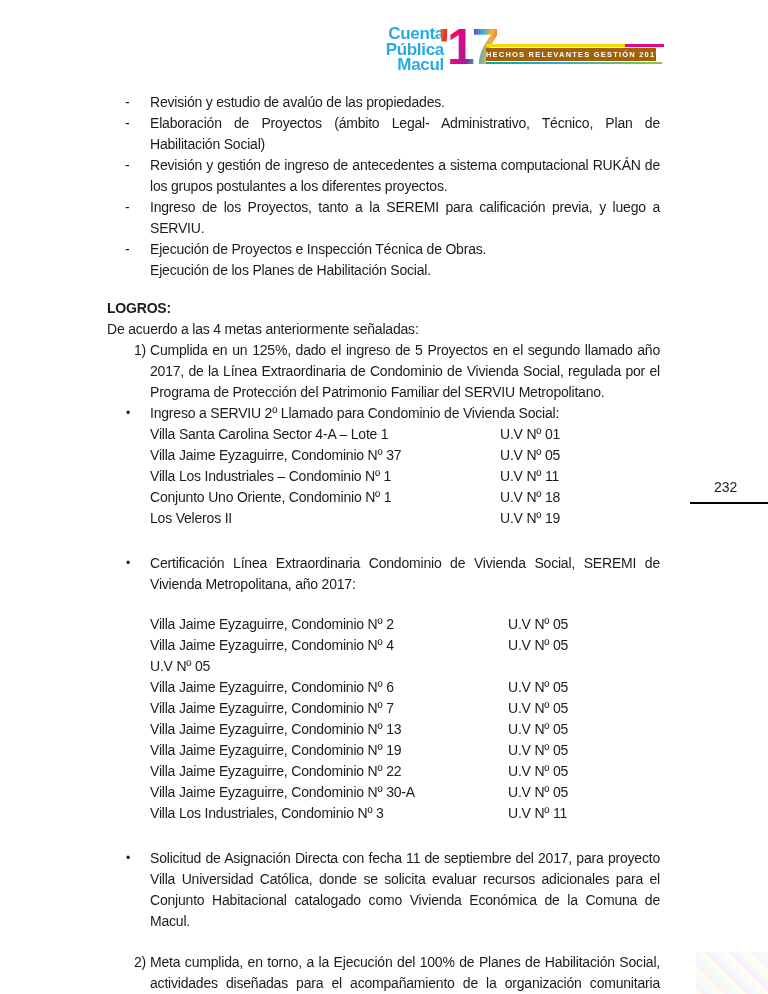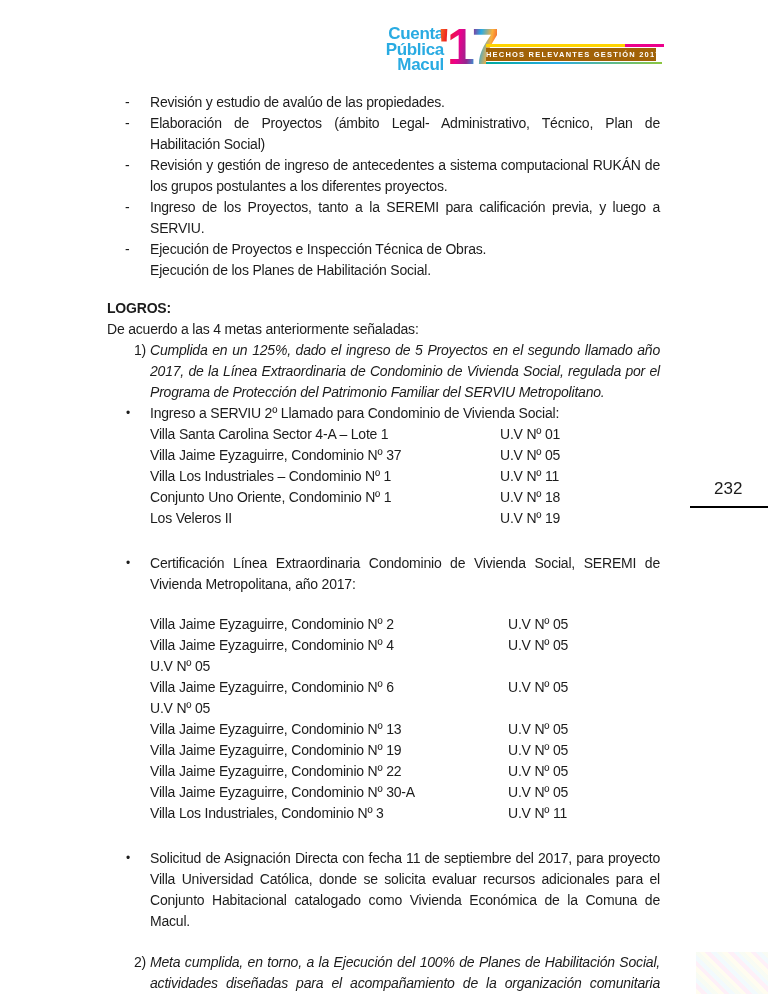--- a/index.html
+++ b/index.html
@@ -59,21 +59,21 @@
   }
   .dash-list .li { display: flex; }
   .marker-dash { flex: 0 0 43px; padding-left: 18px; }
   .li-text { flex: 1; text-align: justify; }
 
   .logros-heading { font-weight: bold; margin-top: 17px; }
   .logros-intro { }
 
   .num-item { display: flex; }
   .marker-num { flex: 0 0 43px; padding-left: 27px; }
-  .num-text { flex: 1; text-align: justify; font-style: italic; }
+  .num-text { flex: 1; text-align: justify; }
 
   .bullet-item { display: flex; }
   .marker-bullet { flex: 0 0 43px; padding-left: 19px; font-size: 12px; }
   .bullet-body { flex: 1; }
   .bullet-label { text-align: justify; }
 
   .uv-table { }
   .uv-row { display: flex; }
   .uv-row .villa-name { flex: 0 0 350px; }
   .uv-table.t2 .villa-name { flex-basis: 358px; }
@@ -82,21 +82,21 @@
   .mt20 { margin-top: 20px; }
   .rows-gap { margin-top: 19px; }
 
   
   .page-number-block {
     position: absolute; top: 479px; right: 0; width: 78px;
     border-bottom: 2px solid #000000;
     padding-bottom: 7px;
   }
   .page-number {
-    font-size: 17px;
+    font-size: 14px;
     letter-spacing: 0;
     padding-left: 24px;
     color: #1c1c1c;
   }
 
   
   .corner-decor {
     position: absolute; right: 0; bottom: 0;
     width: 72px; height: 42px;
     opacity: 0.06;
@@ -200,20 +200,21 @@
           <span class="uv-value">U.V Nº 05</span>
         </div>
         <div class="uv-row">
           <span class="uv-value">U.V Nº 05</span>
         </div>
         <div class="uv-row">
           <span class="villa-name">Villa Jaime Eyzaguirre, Condominio Nº 6</span>
           <span class="uv-value">U.V Nº 05</span>
         </div>
         <div class="uv-row">
+          <span class="villa-name">Villa Jaime Eyzaguirre, Condominio Nº 7</span>
           <span class="uv-value">U.V Nº 05</span>
         </div>
         <div class="uv-row">
           <span class="villa-name">Villa Jaime Eyzaguirre, Condominio Nº 13</span>
           <span class="uv-value">U.V Nº 05</span>
         </div>
         <div class="uv-row">
           <span class="villa-name">Villa Jaime Eyzaguirre, Condominio Nº 19</span>
           <span class="uv-value">U.V Nº 05</span>
         </div>

